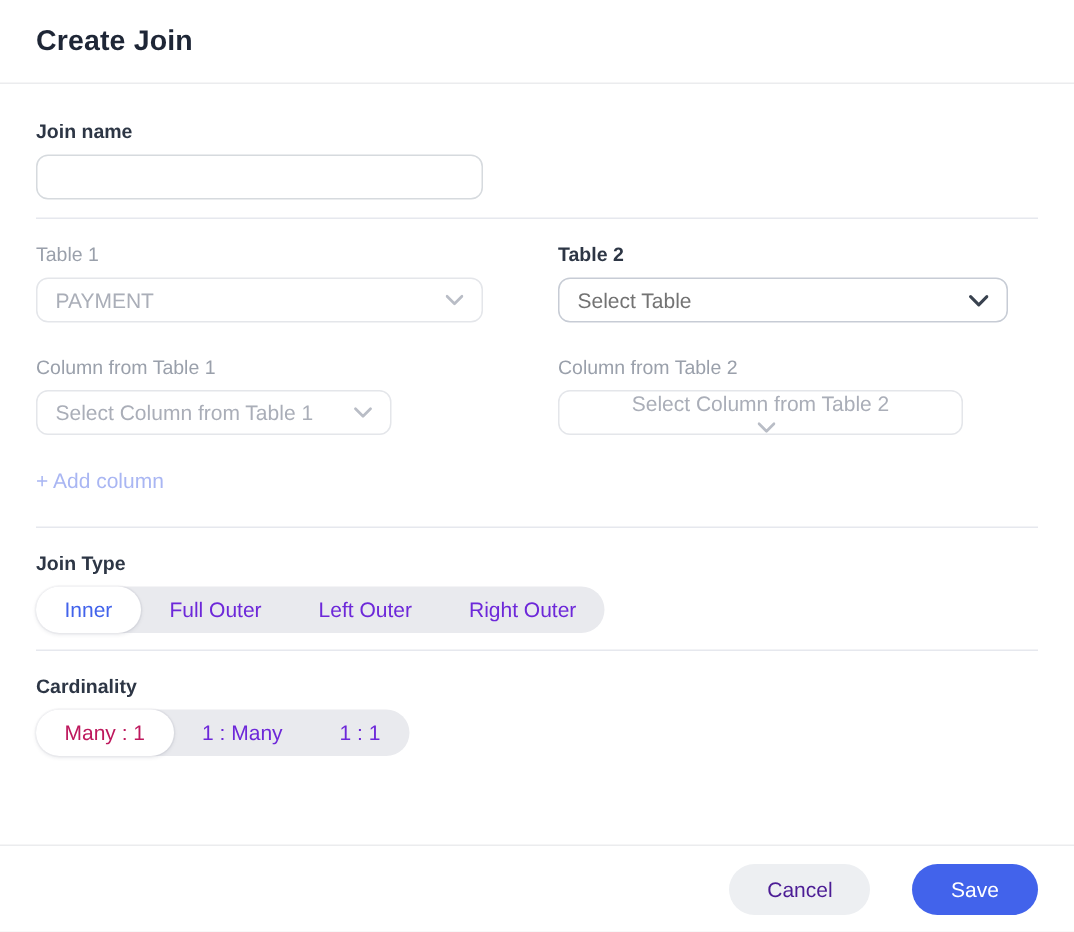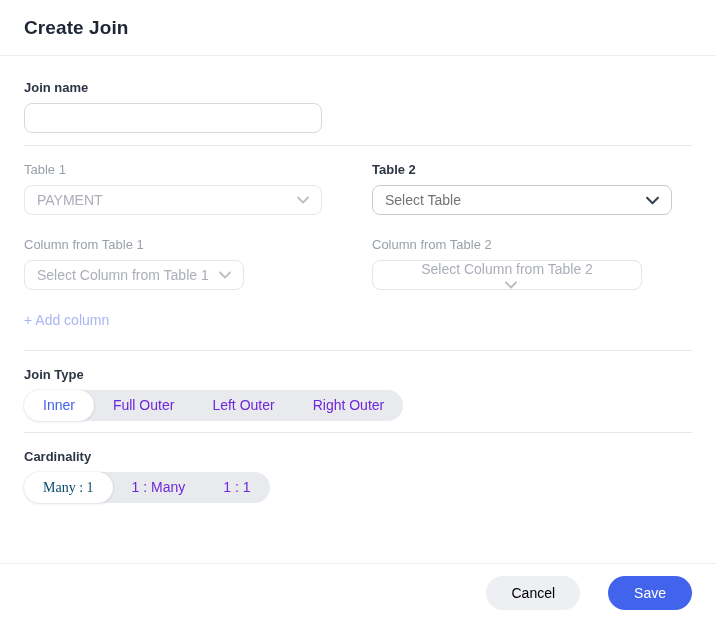--- a/index.html
+++ b/index.html
@@ -46,21 +46,21 @@
   }
   .cell .lbl { margin-bottom: 9px; }
   .row2 { margin-top: 23px; }
 
   .select {
     height: 30px; border-radius: 8px; background: #fff;
     display: flex; align-items: center; justify-content: space-between;
     padding: 0 12px 0 12px; font-size: 14px;
   }
   .select-full { width: 100%; }
-  .select-col1 { width: 220px; }
+  .select-col1 { width: 237px; }
   .select-col2 { width: 270px; flex-direction: column; }
   .select-disabled { border: 1px solid #e4e6ea; color: #aaaeb8; }
   .select-active   { border: 1px solid #c7ccd5; color: #737373; }
   .chev { flex: 0 0 auto; margin-left: 8px; }
 
   .add-column {
     display: inline-block; margin-top: 23px; font-size: 14px; line-height: 14px;
     text-decoration: none; cursor: pointer;
   }
 
@@ -81,21 +81,21 @@
   .modal-footer {
     flex: 0 0 auto; height: 58px; border-top: 1px solid #ebecee;
     display: flex; align-items: center; justify-content: flex-end;
     gap: 28px; padding-right: 24px;
   }
   .btn {
     height: 34px; border: none; border-radius: 17px; font-size: 14px;
     font-family: inherit; font-weight: 500; cursor: pointer;
     display: inline-flex; align-items: center; justify-content: center;
   }
-  .btn-cancel { background: #edeff2; color: #000000; padding: 0 25px; }
+  .btn-cancel { background: #edeff2; color: #4c1d95; padding: 0 25px; }
   .btn-save   { color: #ffffff; padding: 0 26px; }
 </style>
 </head>
 <body>
 
 <div class="modal">
 
   <div class="modal-header">
     <div class="modal-title">Create Join</div>
   </div>
@@ -163,21 +163,21 @@
         <div class="seg-item">Left Outer</div>
         <div class="seg-item">Right Outer</div>
       </div>
     </div>
 
     <div class="divider div-3"></div>
 
     <div class="section">
       <label class="lbl lbl-strong">Cardinality</label>
       <div class="seg">
-        <div class="seg-item selected" style="color: #0c4a6e; font-family: Liberation Serif, serif;">Many : 1</div>
+        <div class="seg-item selected" style="color: #be185d;">Many : 1</div>
         <div class="seg-item">1 : Many</div>
         <div class="seg-item">1 : 1</div>
       </div>
     </div>
 
   </div>
 
   <div class="modal-footer">
     <button class="btn btn-cancel">Cancel</button>
     <button class="btn btn-save" id="save-btn" style="background: rgb(66, 99, 235);">Save</button>

